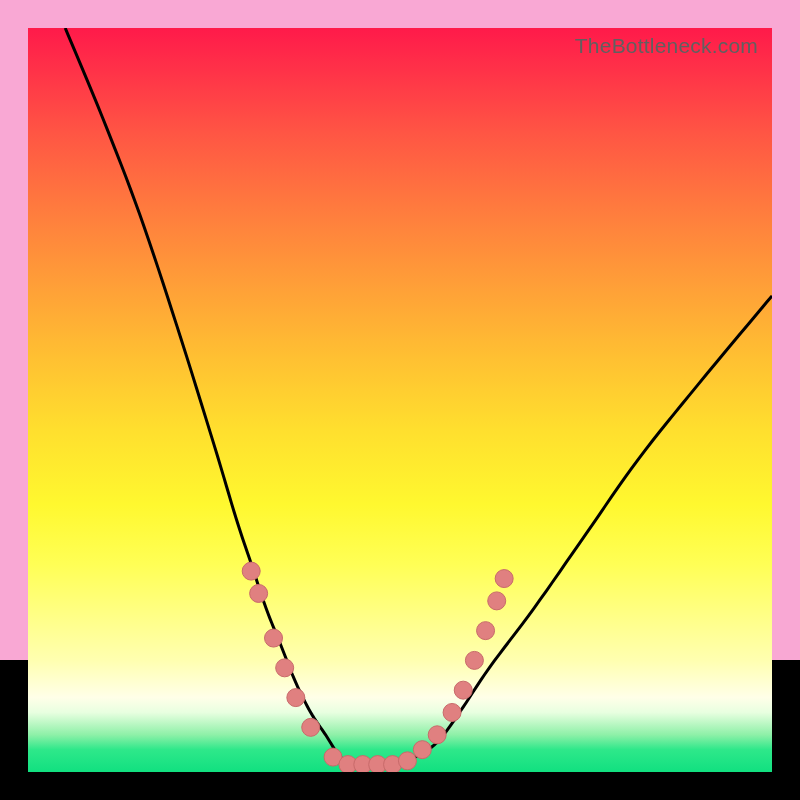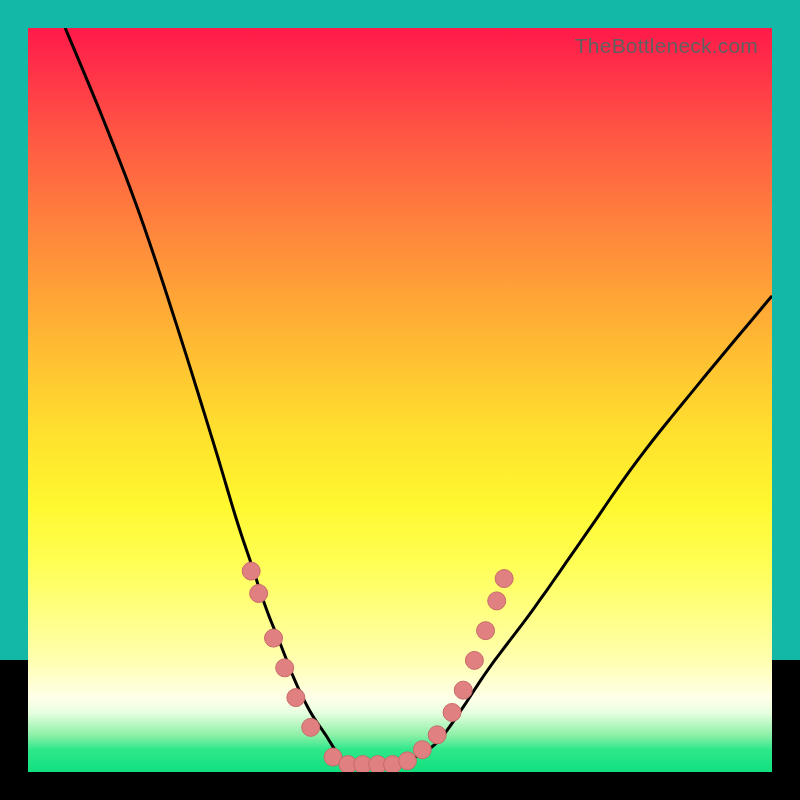--- a/index.html
+++ b/index.html
@@ -8,21 +8,21 @@
     width: 800px;
     height: 800px;
     overflow: hidden;
     background: #000;
     font-family: Arial, Helvetica, sans-serif;
   }
   .frame {
     position: relative;
     width: 800px;
     height: 660px;
-    background: #14b8a6;
+    background: #f9a8d4;
   }
   .plot {
     position: absolute;
     left: 28px;
     top: 28px;
     width: 744px;
     height: 744px;
     background: linear-gradient(to bottom,
       #ff1a4a 0%,
       #ff3348 6%,

